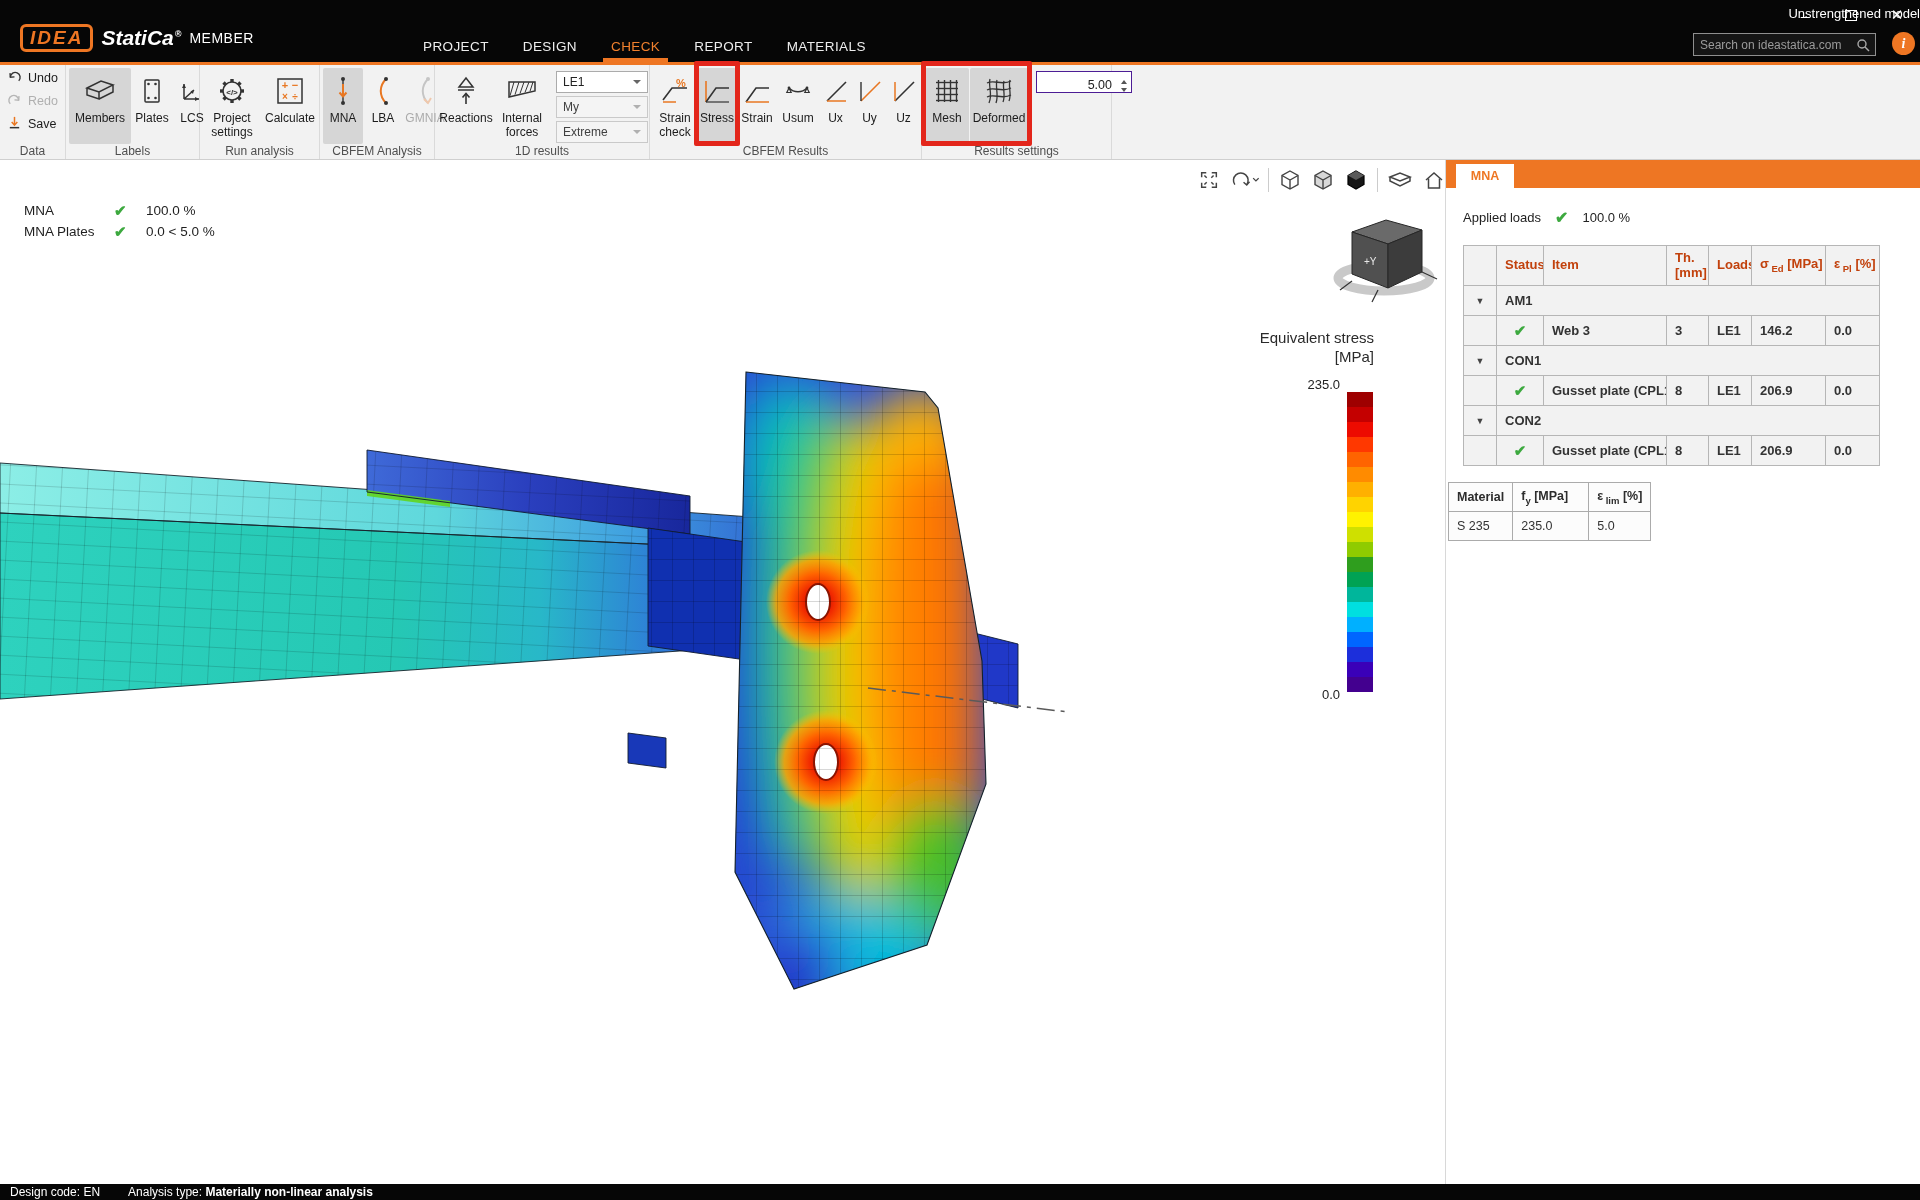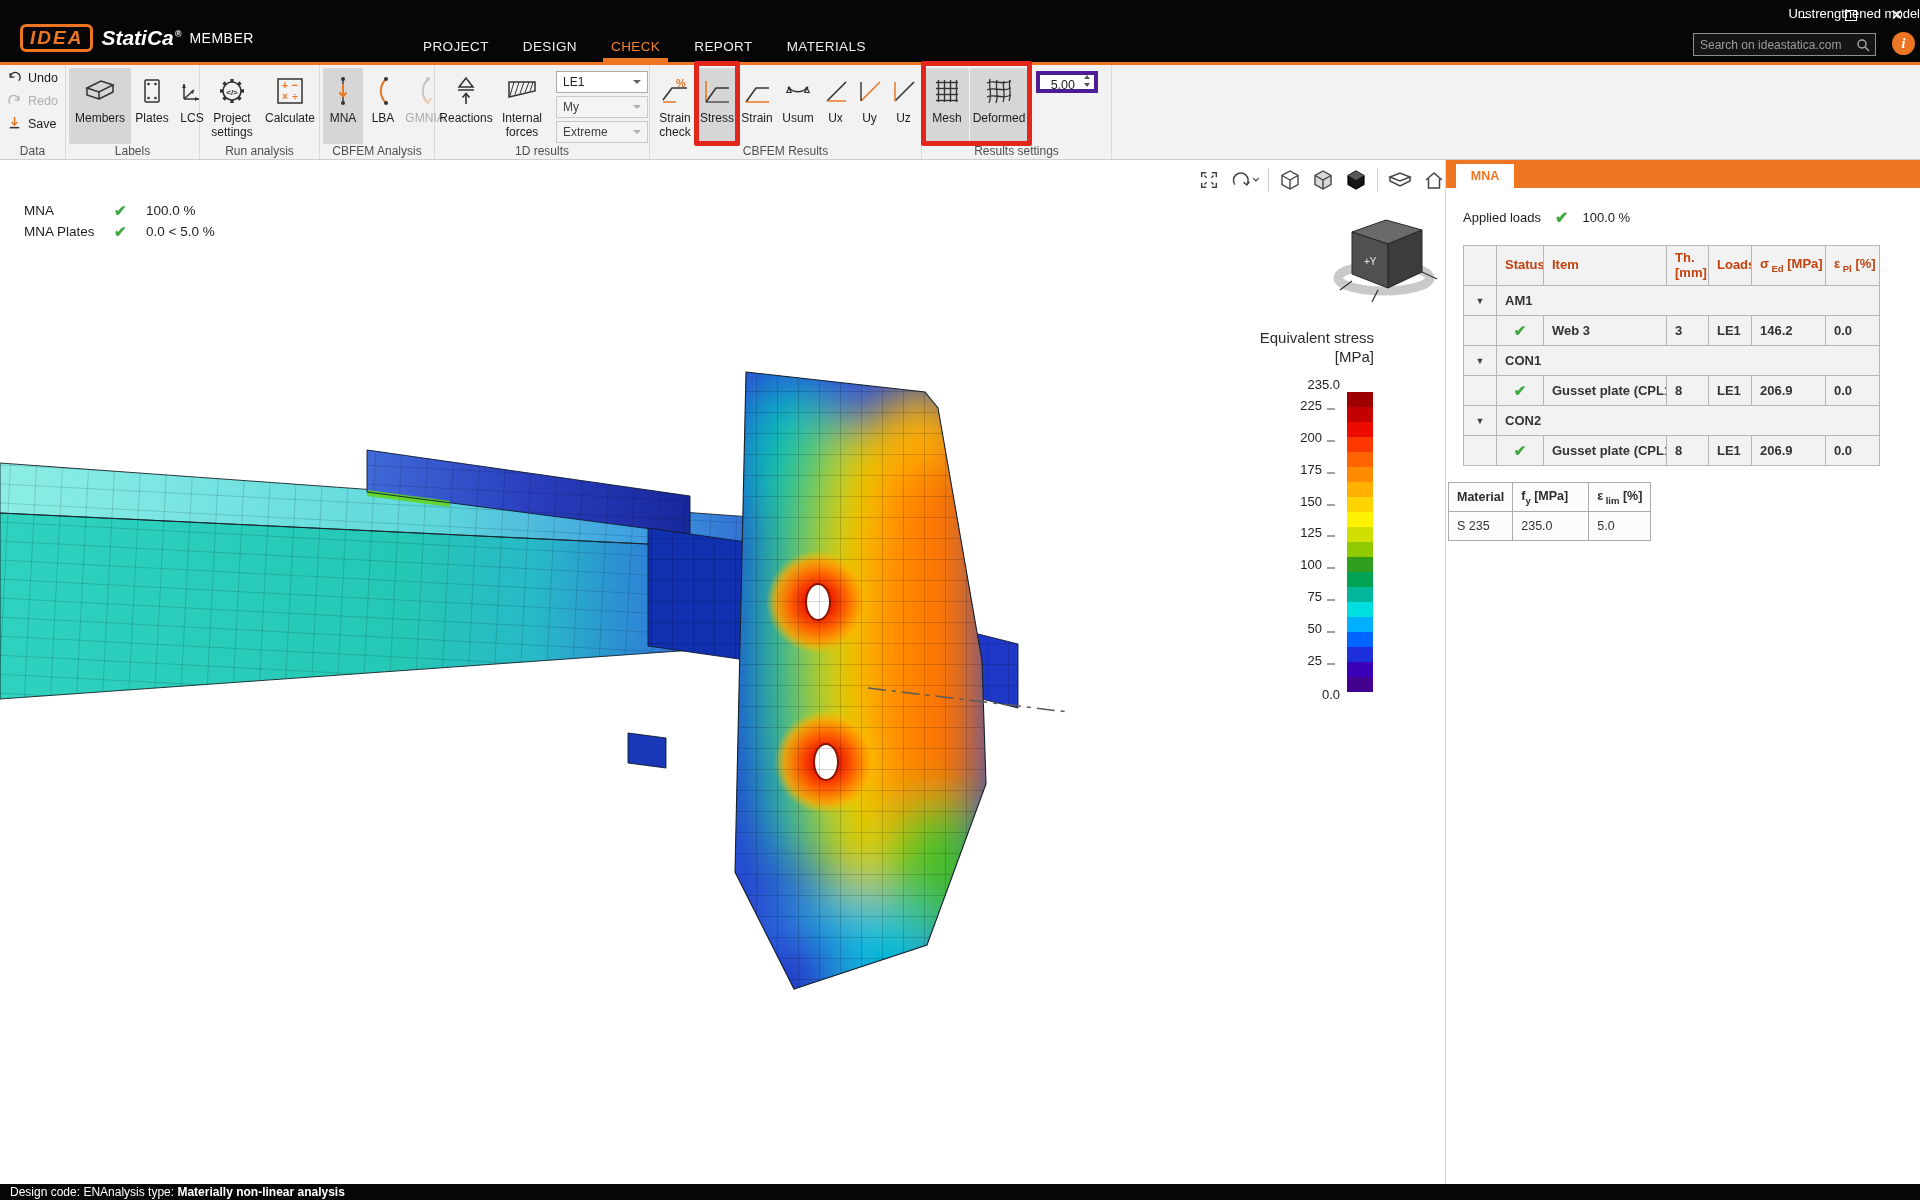--- a/index.html
+++ b/index.html
@@ -47,22 +47,22 @@
   .w56{width:56px}.w58{width:58px}.w62{width:62px}
   .smallcol{display:flex;flex-direction:column;justify-content:flex-start;gap:2px;padding-top:2px}
   .smallbtn{display:flex;align-items:center;gap:6px;height:21px;font-size:12.5px;padding:0 4px;color:#1c1c1c}
   .smallbtn.dis{color:#b0b0b0}
   .vstack{display:flex;flex-direction:column;gap:3px;margin-left:6px;margin-top:3px}
   .dd{width:92px;height:22px;background:#fff;border:1px solid #ababab;box-sizing:border-box;display:flex;
       align-items:center;justify-content:space-between;padding:0 6px;font-size:12px;color:#222}
   .dd.ddis{background:#f4f4f4;color:#404040;border-color:#c9c9c9}
   .caret{width:0;height:0;border-left:4px solid transparent;border-right:4px solid transparent;border-top:4px solid #666}
   .ddis .caret{border-top-color:#b0b0b0}
-  .spinner{width:62px;height:22px;background:#fff;border:4px solid #4c1d95;box-sizing:border-box;display:flex;
-           align-items:flex-start;margin:3px 0 0 8px;flex:none}
+  .spinner{width:96px;height:22px;background:#fff;border:1px solid #4c1d95;box-sizing:border-box;display:flex;
+           align-items:flex-end;margin:3px 0 0 8px;flex:none}
   .spin-val{flex:1;text-align:right;font-size:12.5px;color:#222;padding:3px 4px 0 0}
   .spin-btns{width:15px;display:flex;flex-direction:column;align-items:center;justify-content:center;gap:4px}
   .tri-up{width:0;height:0;border-left:3.5px solid transparent;border-right:3.5px solid transparent;border-bottom:4px solid #555}
   .tri-dn{width:0;height:0;border-left:3.5px solid transparent;border-right:3.5px solid transparent;border-top:4px solid #555}
   .redbox{position:relative}
   .redbox::after{content:"";position:absolute;inset:-7px -4px -2px -4px;border:5px solid #e3261b;
                  border-radius:2px;pointer-events:none;z-index:5}
   .btnrow{display:flex;gap:1px}
   
   .viewport{position:absolute;left:0;top:160px;width:1445px;height:1024px;background:#fff;overflow:hidden}
@@ -98,21 +98,21 @@
   .res-table td.exp{text-align:center;padding:0;font-size:9px;color:#444}
   .res-table td.gname{font-weight:bold}
   sub{font-size:9.5px}
   .mat-table{border-collapse:collapse;margin:16px 0 0 2px;table-layout:fixed;font-size:12.5px;color:#333;
              background:#fcfcfc;border:1px solid #9c9c9c}
   .mat-table th,.mat-table td{border:1px solid #ababab;height:29px;padding:0 8px;text-align:left;
              box-sizing:border-box;white-space:nowrap}
   .mat-table th{font-weight:bold;color:#2d2d2d}
   
   .statusbar{position:absolute;left:0;top:1184px;width:1920px;height:16px;background:#060606;color:#fff;
-             font-size:12px;display:flex;align-items:center;padding-left:10px;box-sizing:border-box}
+             font-size:12px;display:flex;align-items:center;gap:28px;padding-left:10px;box-sizing:border-box}
   .sb-bold{font-weight:bold}
   .nowr{white-space:nowrap}
 </style>
 </head>
 <body>
 
 <div class="header">
   <div class="app-title">Unstrengthened model</div>
   <div class="winbtns">
     <div class="winbtn">
@@ -627,31 +627,20 @@
     </span>
 
   </div>
 
   
   <div class="legend-title">
     <div>Equivalent stress</div>
     <div>[MPa]</div>
   </div>
   <div class="legend-max">235.0</div>
-  <div class="lg-ticks">
-    <span class="lg-tick" style="top:13px">225</span>
-    <span class="lg-tick" style="top:45px">200</span>
-    <span class="lg-tick" style="top:77px">175</span>
-    <span class="lg-tick" style="top:109px">150</span>
-    <span class="lg-tick" style="top:140px">125</span>
-    <span class="lg-tick" style="top:172px">100</span>
-    <span class="lg-tick" style="top:204px">75</span>
-    <span class="lg-tick" style="top:236px">50</span>
-    <span class="lg-tick" style="top:268px">25</span>
-  </div>
   <div class="legend-bar">
       <div style="flex: 1 1 0%; background: rgb(158, 0, 0);"></div>
       <div style="flex: 1 1 0%; background: rgb(196, 0, 0);"></div>
       <div style="flex: 1 1 0%; background: rgb(237, 11, 0);"></div>
       <div style="flex: 1 1 0%; background: rgb(255, 56, 0);"></div>
       <div style="flex: 1 1 0%; background: rgb(255, 100, 0);"></div>
       <div style="flex: 1 1 0%; background: rgb(255, 139, 0);"></div>
       <div style="flex: 1 1 0%; background: rgb(255, 176, 0);"></div>
       <div style="flex: 1 1 0%; background: rgb(255, 211, 0);"></div>
       <div style="flex: 1 1 0%; background: rgb(255, 242, 0);"></div>

